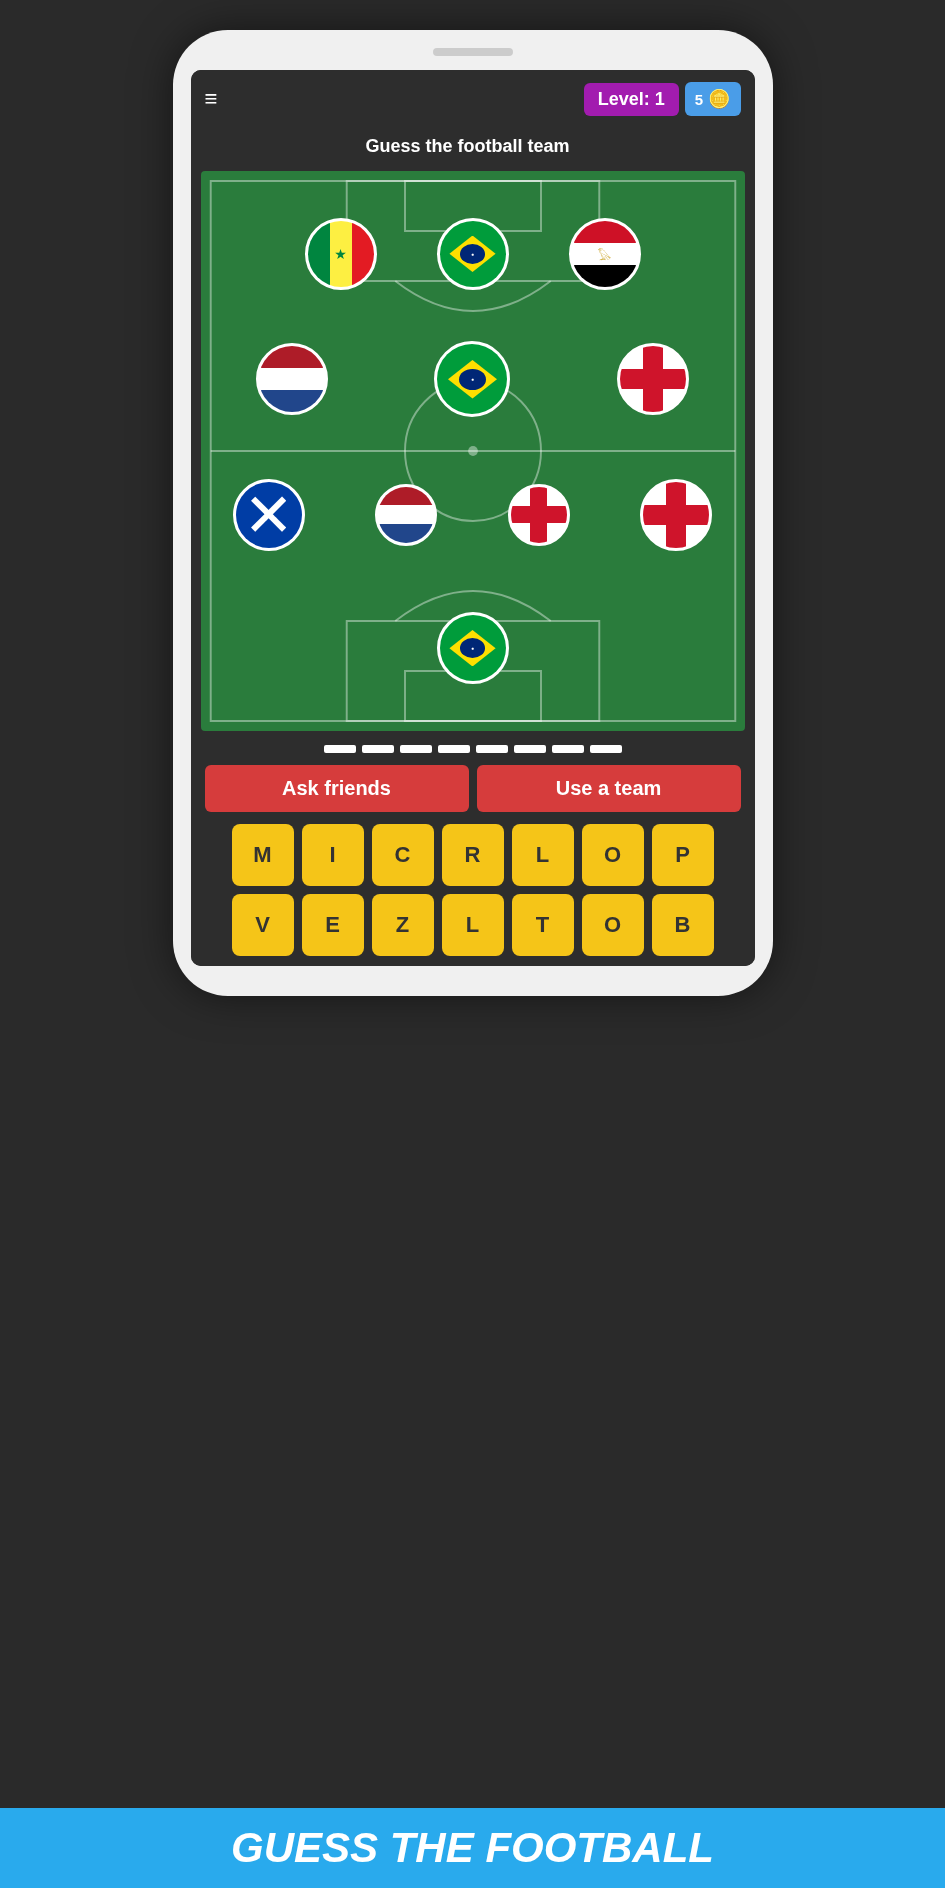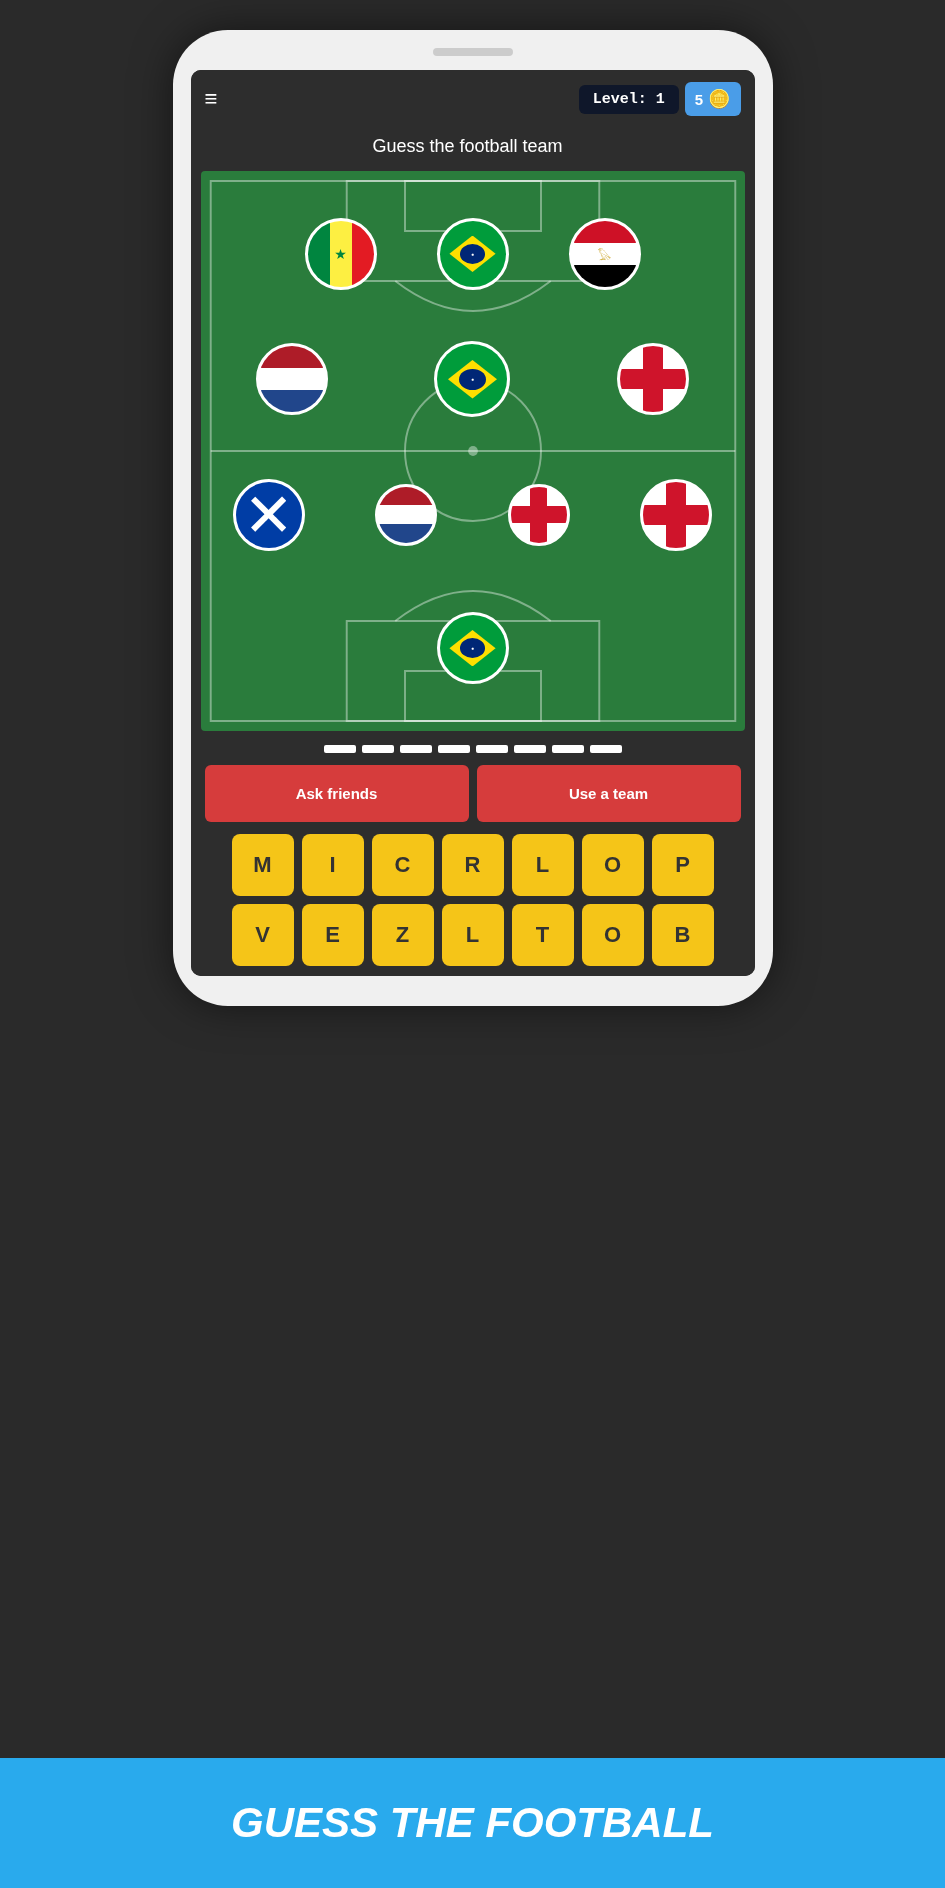--- a/index.html
+++ b/index.html
@@ -50,27 +50,26 @@
       font-size: 22px;
       line-height: 1;
       cursor: pointer;
     }
     .header-right {
       display: flex;
       align-items: center;
       gap: 6px;
     }
     .level-badge {
-      background: #0f172a;
+      background: #a21caf;
       color: white;
       font-weight: bold;
-      font-size: 15px;
+      font-size: 18px;
       padding: 6px 14px;
       border-radius: 6px;
-      font-family: Liberation Mono, monospace;
     }
     .coins-badge {
       background: #4a9de8;
       color: white;
       font-weight: bold;
       font-size: 15px;
       padding: 6px 10px;
       border-radius: 6px;
       display: flex;
       align-items: center;
@@ -79,21 +78,21 @@
     .coin-icon {
       font-size: 18px;
     }
 
     
     .game-title {
       background: #2d2d2d;
       color: white;
       text-align: center;
       font-size: 18px;
-      font-weight: normal;
+      font-weight: bold;
       padding: 8px 10px 14px 0;
     }
 
     
     .field-container {
       background: #2a7c3c;
       margin: 0 10px;
       border-radius: 4px;
       position: relative;
       padding: 16px 12px;
@@ -269,24 +268,24 @@
     
     .action-buttons {
       display: flex;
       gap: 8px;
       margin-bottom: 12px;
     }
     .action-btn {
       flex: 1;
       background: #d63c3c;
       color: white;
-      font-size: 15px;
+      font-size: 20px;
       font-weight: bold;
       text-align: center;
-      padding: 20px 8px;
+      padding: 12px 8px;
       border-radius: 6px;
       cursor: pointer;
     }
 
     
     .keyboard {
       display: flex;
       flex-direction: column;
       gap: 8px;
     }
@@ -306,21 +305,21 @@
       font-size: 22px;
       font-weight: bold;
       color: #333;
       cursor: pointer;
     }
 
     
     .bottom-banner {
       background: #29aaed;
       width: 100%;
-      padding: 40px 20px;
+      padding: 15px 20px;
       text-align: center;
       margin-top: auto;
     }
     .bottom-banner-text {
       color: white;
       font-size: 42px;
       font-weight: 900;
       line-height: 1.2;
       text-transform: uppercase;
       font-style: italic;

